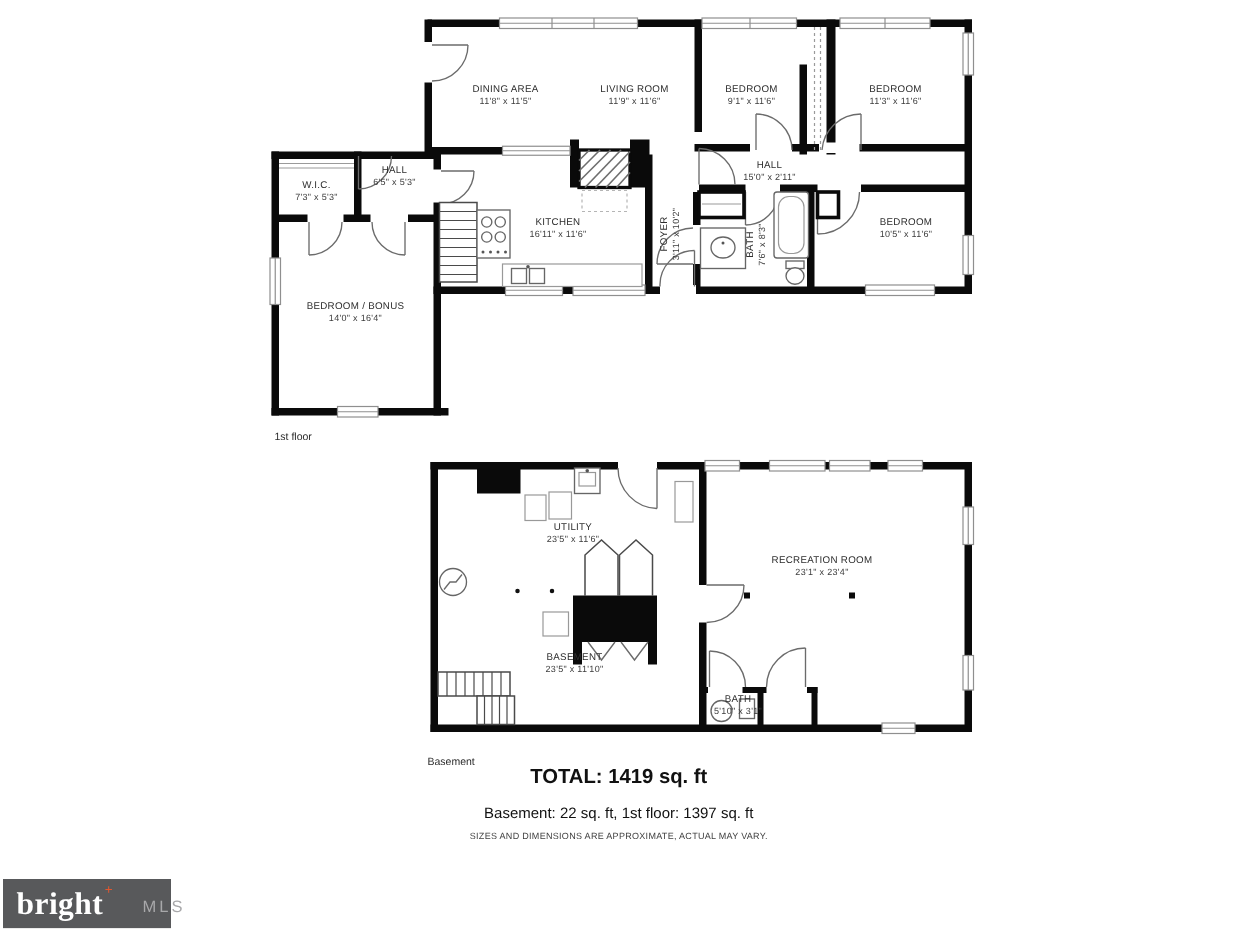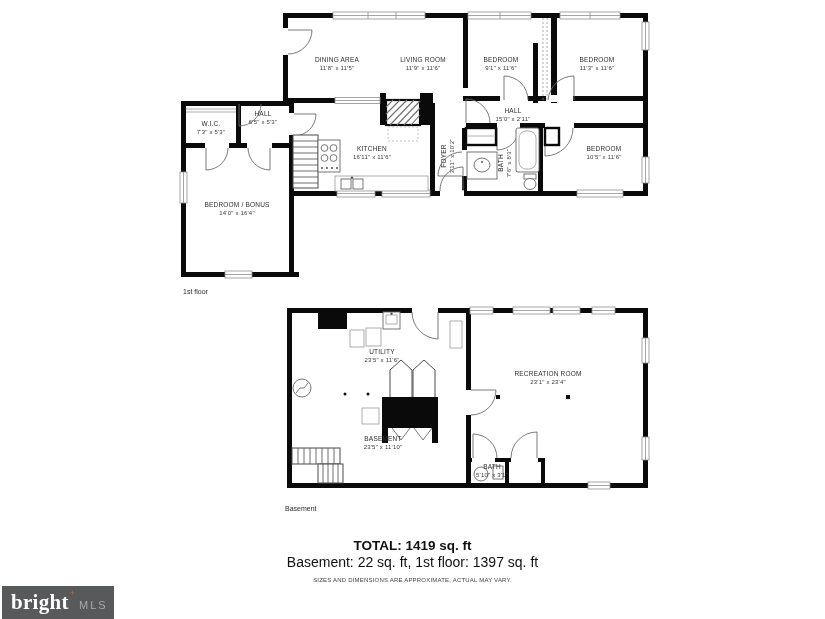--- a/index.html
+++ b/index.html
@@ -15,31 +15,31 @@
   .stair{fill:#ffffff;stroke:#4a4a4a;stroke-width:1;}
   .stairline{stroke:#4a4a4a;stroke-width:0.8;}
   .hatchline{stroke:#6e6e6e;stroke-width:1.1;}
   .thin{stroke:#9a9a9a;stroke-width:0.8;fill:none;}
   .blackfix{fill:#0a0a0a;}
   .room-label{position:absolute;transform:translate(-50%,0);text-align:center;color:#2e2e2e;
               font-size:6.5px;line-height:1.45;white-space:nowrap;letter-spacing:0.2px;}
   .room-label .dims{font-size:6px;color:#3c3c3c;}
   .room-label.vertical{transform:translate(-50%,-50%) rotate(-90deg);}
   .floor-label{position:absolute;color:#2b2b2b;font-size:7px;}
-  #summary{position:absolute;left:0;top:538px;width:825px;text-align:center;color:#111111;}
+  #summary{position:absolute;left:0;top:510px;width:825px;text-align:center;color:#111111;}
   #summary .total{font-size:13.5px;font-weight:bold;line-height:1.15;}
-  #summary .line{font-size:14px;line-height:1.18;}
+  #summary .line{font-size:10px;line-height:1.18;margin-top:11px;}
   #summary .disclaimer{font-size:6px;color:#3f3f3f;margin-top:7px;letter-spacing:0.2px;}
   #logo{position:absolute;left:2px;top:586px;width:112px;height:33px;background:#58595b;
         display:flex;align-items:center;padding-left:9px;box-sizing:border-box;}
   #logo .brand{font-family:"Liberation Serif",serif;font-weight:bold;color:#ffffff;
                font-size:21px;line-height:1;letter-spacing:0.3px;}
   #logo .star{color:#e4572e;font-size:9px;line-height:1;align-self:flex-start;
               margin:3px 0 0 1px;}
-  #logo .suffix{color:#a8a8aa;font-size:11px;letter-spacing:2px;margin-left:4px;margin-top:4px;}
+  #logo .suffix{color:#a8a8aa;font-size:11px;letter-spacing:2px;margin-left:20px;margin-top:4px;}
 </style>
 </head>
 <body>
 
 <div id="canvas">
 
   <svg id="plan-svg" width="825" height="619" viewBox="0 0 825 619">
 
     <g>
 

